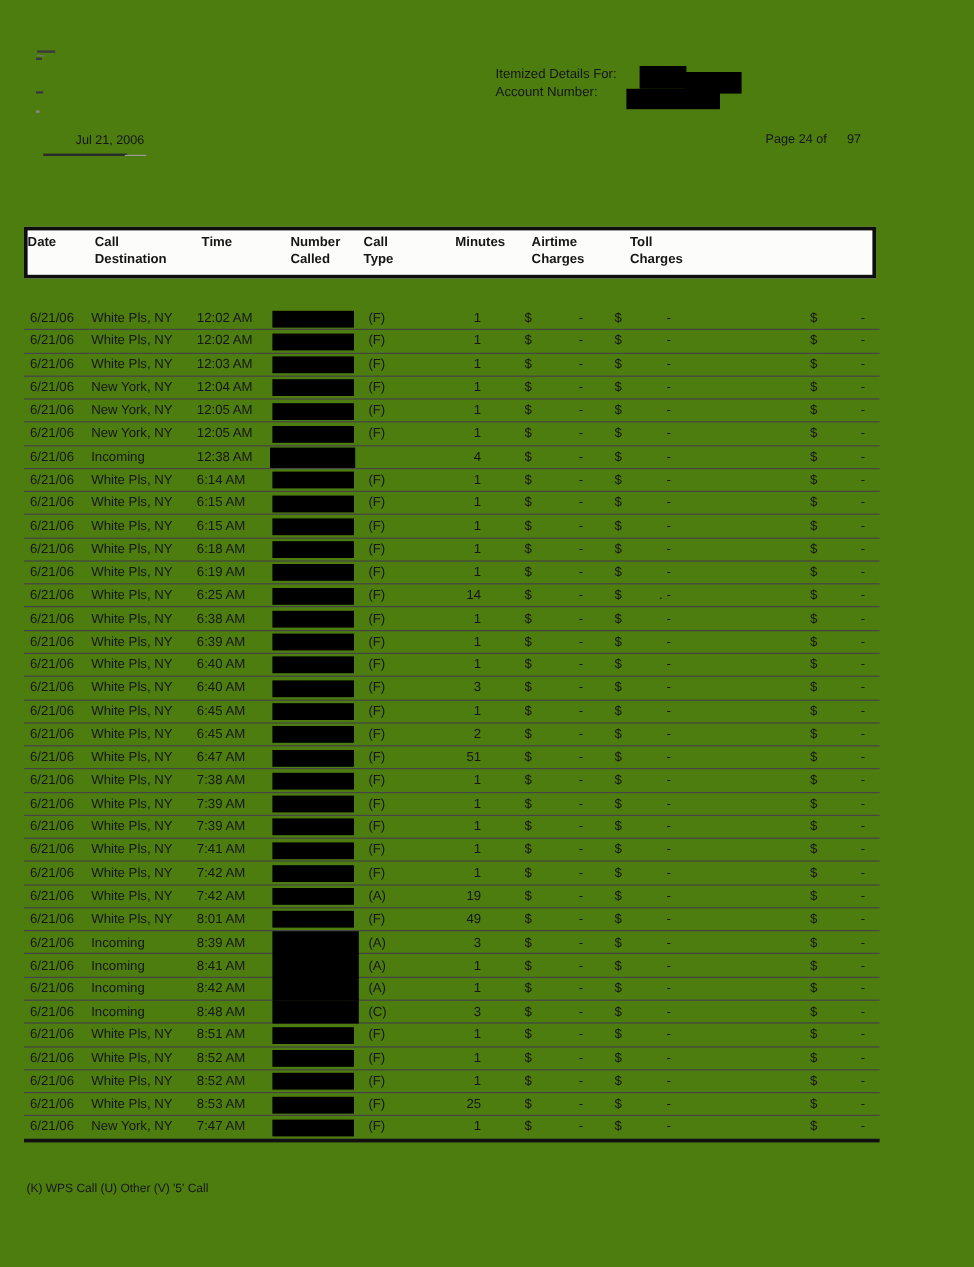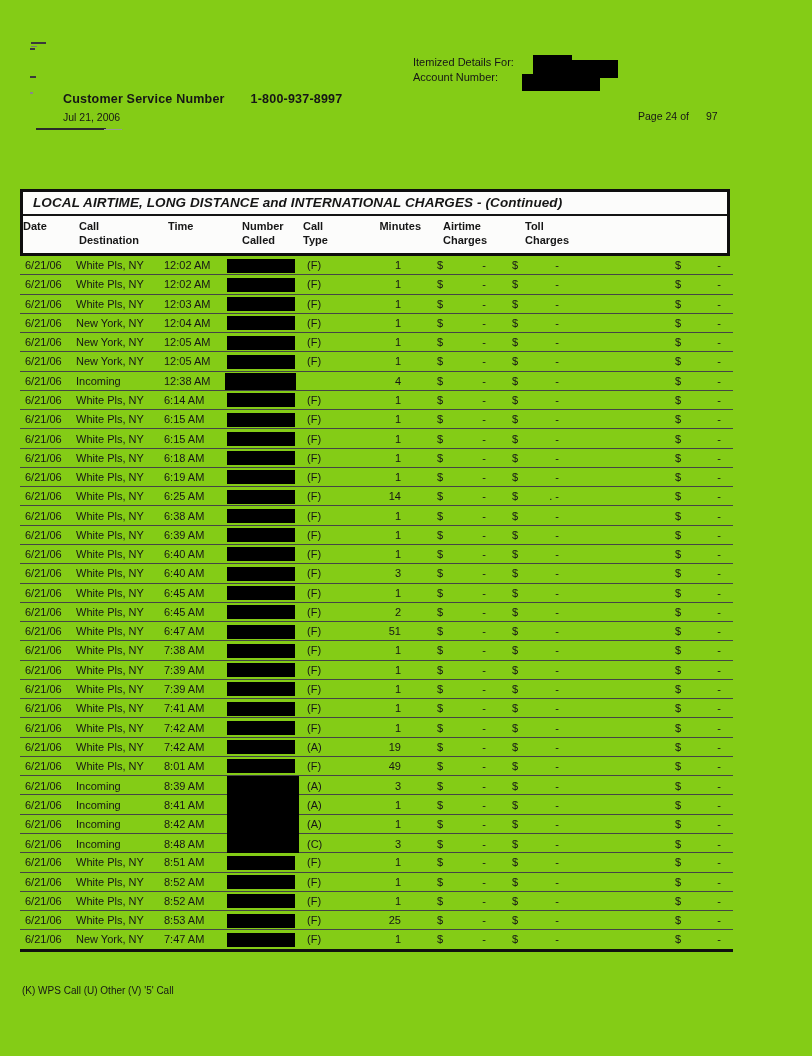--- a/index.html
+++ b/index.html
@@ -1,18 +1,18 @@
 <!DOCTYPE html>
 <html><head>
 <meta charset="utf-8">
 <style>
   html,body { margin:0; padding:0; background:#d8d8d8; }
   .page {
     position:relative; width:812px; height:1056px; margin:0 auto;
-    background:#84cc16; color:#161616; overflow:hidden;
+    background:#4d7c0f; color:#161616; overflow:hidden;
     font-family:"Liberation Sans", sans-serif;
   }
   .abs { position:absolute; }
   .redact { position:absolute; background:#000; }
   .artifact { position:absolute; background:#3a3a3a; }
 
   
   .itemized-label { left:413px; top:56px; font-size:11px; }
   .account-label  { left:413px; top:71px; font-size:11px; }
   .cs-line { left:63px; top:92px; font-size:12.5px; font-weight:bold; letter-spacing:0.2px; }
@@ -91,31 +91,27 @@
   <div class="artifact" style="left:30px;top:92px;width:3px;height:2px;background:#888;"></div>
   <div class="artifact" style="left:36px;top:128px;width:70px;height:2px;background:#2a2a2a;"></div>
   <div class="artifact" style="left:104px;top:129px;width:18px;height:1px;background:#999;"></div>
 
   <div class="abs itemized-label">Itemized Details For:</div>
   <div class="abs account-label">Account Number:</div>
   <div class="redact" style="left:533px;top:55px;width:39px;height:19px;"></div>
   <div class="redact" style="left:570px;top:60px;width:48px;height:18px;"></div>
   <div class="redact" style="left:522px;top:74px;width:78px;height:17px;"></div>
 
-  <div class="abs cs-line">
-    <span>Customer Service Number</span><span class="phone">1-800-937-8997</span>
-  </div>
   <div class="abs stmt-date">Jul 21, 2006</div>
 
   <div class="abs page-ind">
     <span class="p1">Page</span><span class="p2">24 of</span><span class="p3">97</span>
   </div>
 
   <div class="table-box">
-    <div class="table-title">LOCAL AIRTIME, LONG DISTANCE and INTERNATIONAL CHARGES  - (Continued)</div>
     <div class="col-headers">
       <div class="h-date">Date</div>
       <div class="h-dest">
         <div>Call</div>
         <div>Destination</div>
       </div>
       <div class="h-time">Time</div>
       <div class="h-num">
         <div>Number</div>
         <div>Called</div>

